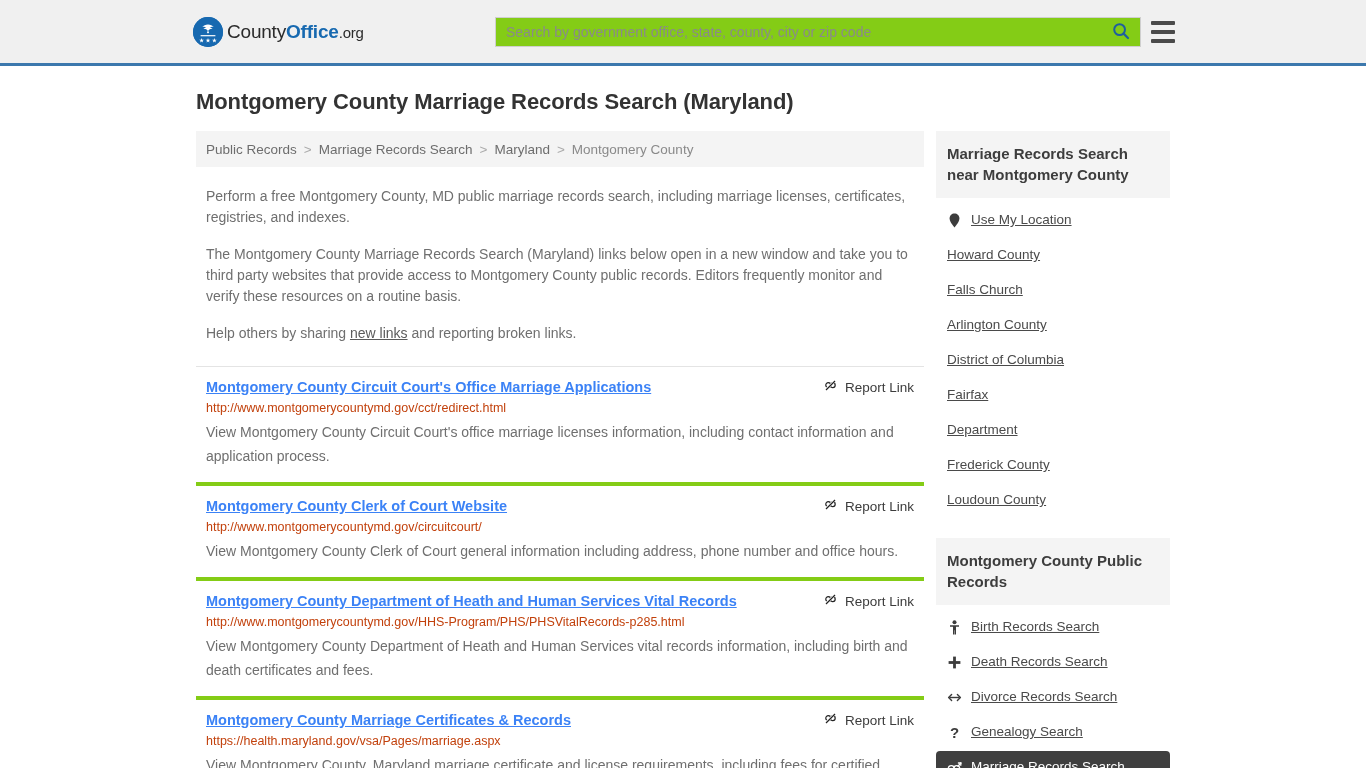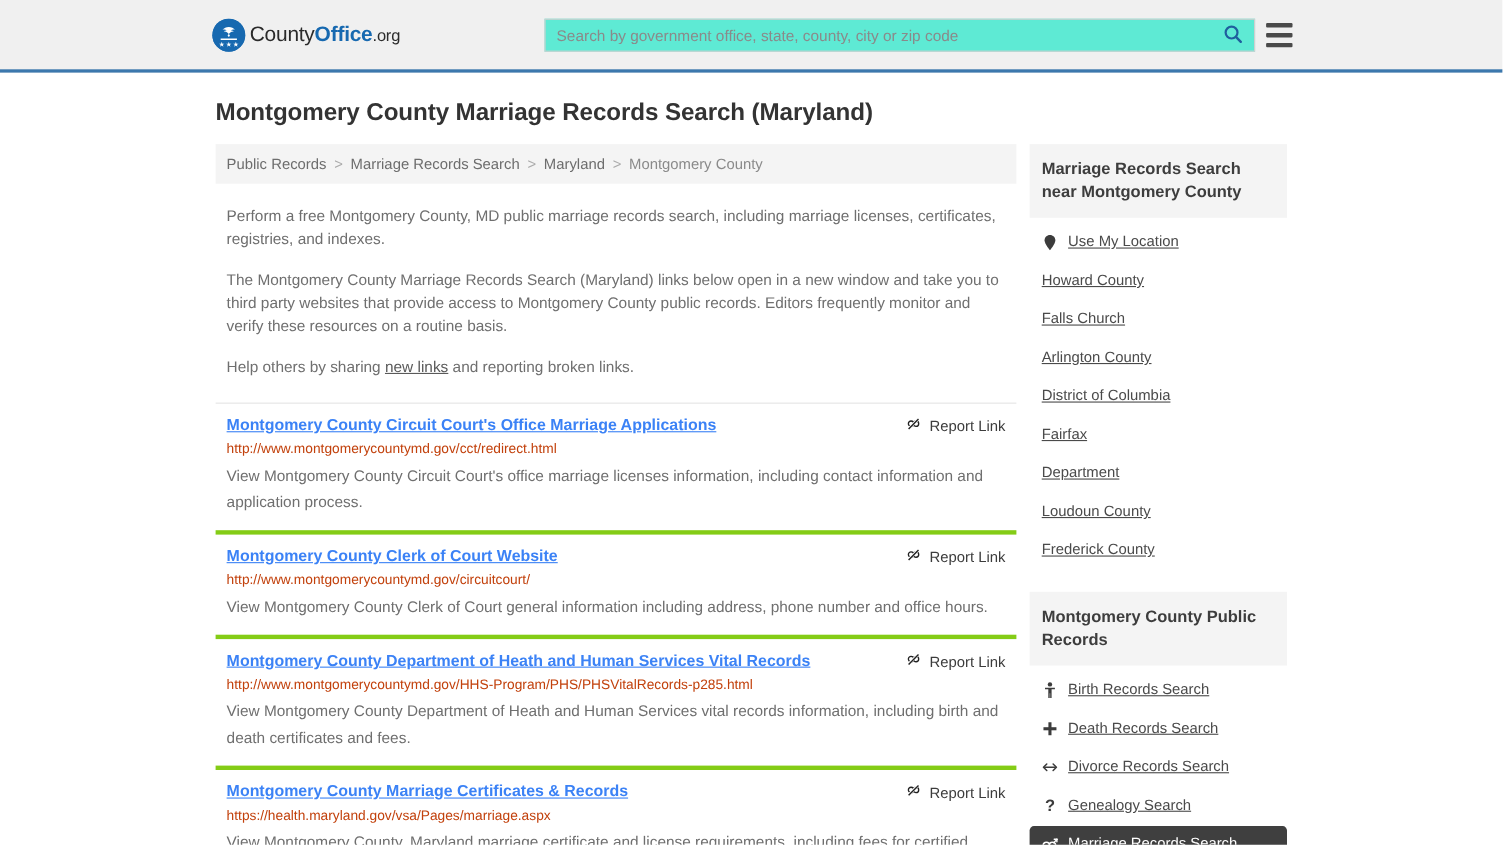--- a/index.html
+++ b/index.html
@@ -47,21 +47,21 @@
   .brand-text .b1 { color: #2b2b2b; font-weight: 400; }
   .brand-text .b2 { color: #1769b0; font-weight: 700; }
   .brand-text .b3 { color: #2b2b2b; font-weight: 400; font-size: 15px; }
 
   .search-wrap {
     position: absolute;
     left: 495px;
     top: 17px;
     width: 646px;
     height: 30px;
-    background: #5eead4;
+    background: #84cc16;
     border: 1px solid #cfcfcf;
     display: flex;
     align-items: center;
   }
   .search-input {
     flex: 1;
     border: 0;
     outline: 0;
     height: 28px;
     padding: 0 10px;
@@ -422,24 +422,24 @@
           <div class="panel-link no-ico">
             <span class="lbl">District of Columbia</span>
           </div>
           <div class="panel-link no-ico">
             <span class="lbl">Fairfax</span>
           </div>
           <div class="panel-link no-ico">
             <span class="lbl">Department</span>
           </div>
           <div class="panel-link no-ico">
+            <span class="lbl">Frederick County</span>
+          </div>
+          <div class="panel-link no-ico">
             <span class="lbl">Loudoun County</span>
-          </div>
-          <div class="panel-link no-ico">
-            <span class="lbl">Frederick County</span>
           </div>
         </div>
       </div>
 
       <div class="panel">
         <div class="panel-head">Montgomery County Public Records</div>
         <div class="panel-links">
 
           <div class="panel-link">
             <span class="ico">

